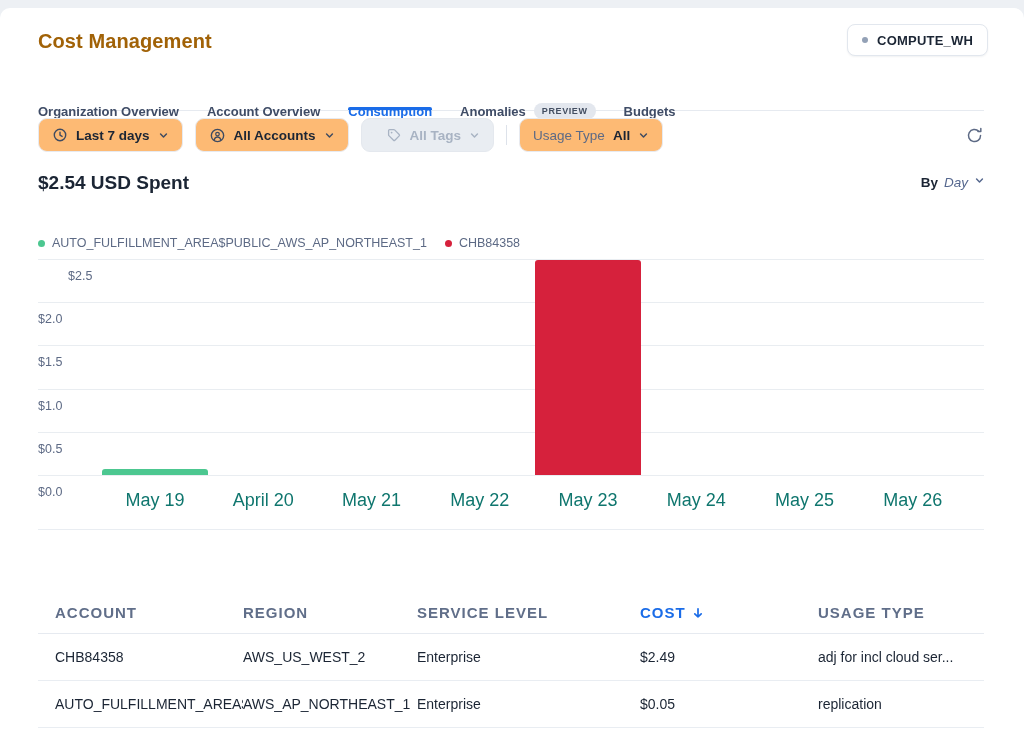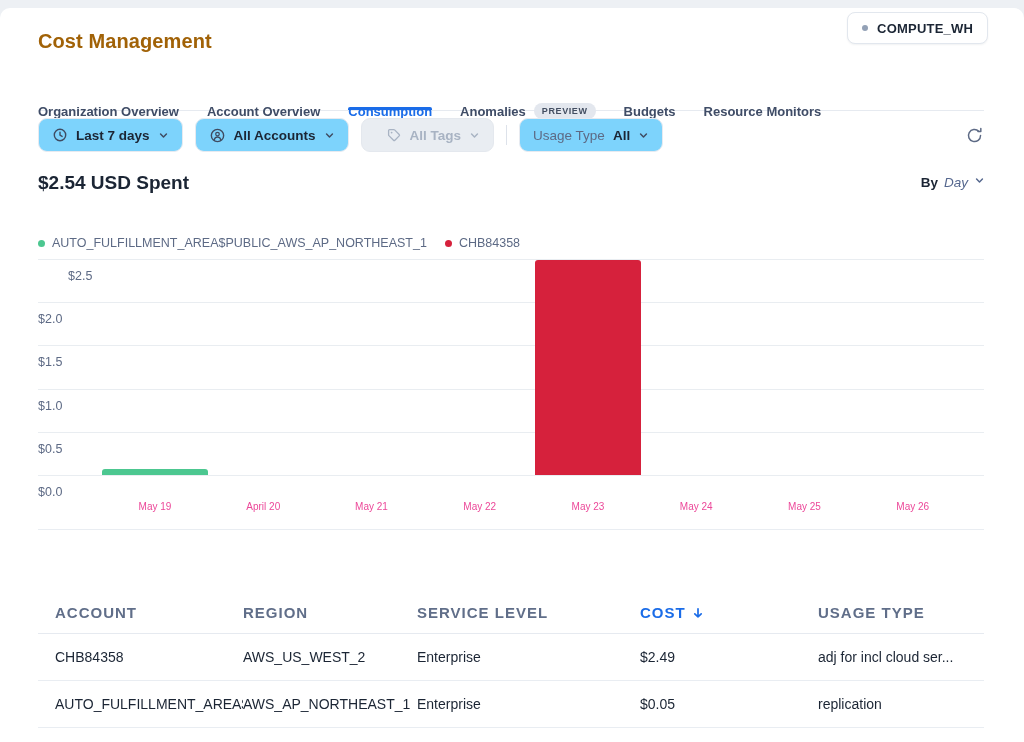--- a/index.html
+++ b/index.html
@@ -3,41 +3,41 @@
 <meta charset="utf-8">
 <style>
   * { margin:0; padding:0; box-sizing:border-box; }
   html,body { width:1024px; height:742px; overflow:hidden; }
   body { background:#edf0f4; font-family:"Liberation Sans", sans-serif; position:relative; }
 
   .card { position:absolute; top:8px; left:0; right:0; bottom:0; background:#fff; border-radius:10px 10px 0 0; }
 
   
   .page-title { position:absolute; left:38px; top:22px; font-size:20px; font-weight:700; color:#a16207; letter-spacing:.1px; }
-  .wh-btn { position:absolute; right:36px; top:4px; height:32px; display:flex; align-items:center; gap:9px;
+  .wh-btn { position:absolute; right:36px; top:16px; height:32px; display:flex; align-items:center; gap:9px;
             padding:0 14px; background:#fff; border:1px solid #e2e7ee; border-radius:8px;
             box-shadow:0 1px 2px rgba(20,30,50,.06); cursor:pointer; }
   .wh-dot { width:6px; height:6px; border-radius:50%; background:#93a1b6; }
   .wh-label { font-size:13px; font-weight:700; color:#1b2534; letter-spacing:.2px; }
 
   
   .tabbar { position:absolute; left:38px; right:40px; top:70px; height:33px; display:flex; gap:28px;
             border-bottom:1px solid #e6eaf0; }
   .tab { position:relative; display:flex; align-items:flex-start; gap:8px; font-size:13px; font-weight:700;
          color:#3f4c66; cursor:pointer; padding-top:2px;margin-top:24px; }
   .tab.active { color:#1a6ce8; }
   .tab.active::after { content:""; position:absolute; left:0; right:0; bottom:0; height:3px;
                        background:#1a6ce8; border-radius:2px 2px 0 0; }
   .tab-badge { background:#e3e7ee; color:#434e61; font-size:9px; font-weight:700; letter-spacing:.6px;
                padding:3px 8px; border-radius:9px; margin-top:-1px; }
 
   
   .filters { position:absolute; left:38px; right:40px; top:110px; height:34px; display:flex; align-items:center; gap:12px; }
   .pill { height:34px; display:flex; align-items:center; gap:8px; padding:0 13px;
-          background:#7dd3fc; border:1px solid #e7eaf0; border-radius:9px; cursor:pointer; }
+          background:#fdba74; border:1px solid #e7eaf0; border-radius:9px; cursor:pointer; }
   .pill .lbl { font-size:13.5px; font-weight:700; color:#1b2534; }
   .pill.disabled { background:#e9edf2; border-color:#e4e8ee; cursor:default;padding-left:24px; }
   .pill.disabled .lbl { color:#a8b3c3; }
   .pill .lbl-light { font-size:13.5px; font-weight:400; color:#5d6a85; }
   .vdivider { width:1px; height:20px; background:#dde2ea; }
   .refresh-btn { margin-left:auto; width:20px; height:20px; display:flex; align-items:center; justify-content:center; cursor:pointer; background:none; border:none; }
 
   
   .spent { position:absolute; left:38px; top:164px; font-size:19px; font-weight:700; color:#1b2534; }
   .byday { position:absolute; right:39px; top:167px; display:flex; align-items:flex-start; gap:6px; font-size:13.5px; cursor:pointer; }
@@ -49,21 +49,21 @@
   .legend-item { display:flex; align-items:center; gap:7px; cursor:pointer; }
   .legend-dot { width:7px; height:7px; border-radius:50%; }
   .legend-label { font-size:12.5px; color:#5d6a85; }
 
   
   .chart-plot { position:absolute; left:38px; top:250px; width:946px; height:218px; }
   .gridline { position:absolute; left:0; right:0; height:1px; background:#e9edf1; }
   .ytick { position:absolute; left:0; font-size:12.5px; color:#5d6a85; }
   .bar { position:absolute; bottom:1px; width:106px; border-radius:3px 3px 0 0; }
   .chart-x-axis { position:absolute; left:38px; top:468px; width:946px; height:26px; }
-  .xtick { position:absolute; top:25px; transform:translateX(-50%); font-size:10px; color:#ec4899; white-space:nowrap; }
+  .xtick { position:absolute; top:14px; transform:translateX(-50%); font-size:18px; color:#0f766e; white-space:nowrap; }
   .ytick.origin { position:absolute; left:0; top:9px; }
   .chart-divider { position:absolute; left:38px; right:40px; top:521px; height:1px; background:#e9edf2; }
 
   
   .table { position:absolute; left:38px; right:40px; top:584px; }
   .trow { display:grid; grid-template-columns:205px 174px 223px 178px 1fr; align-items:center; }
   .thead { height:42px; border-bottom:1px solid #e6eaf0; }
   .th { font-size:15px; font-weight:700; letter-spacing:1px; color:#606e89; white-space:nowrap; overflow:hidden; }
   .th.sorted { color:#1a6ce8; display:flex; align-items:center; gap:6px; }
   .tr { height:47px; border-bottom:1px solid #e9edf2; }
@@ -93,23 +93,20 @@
       </div>
     <div class="tab active">
         <span>Consumption</span>
       </div>
     <div class="tab">
       <span>Anomalies</span>
       <span class="tab-badge">PREVIEW</span>
     </div>
     <div class="tab">
         <span>Budgets</span>
-      </div>
-    <div class="tab">
-        <span>Resource Monitors</span>
       </div>
   </div>
 
   <div class="filters">
     <div class="pill">
       <span class="icon">
         <svg width="16" height="16" viewBox="0 0 16 16">
             <circle cx="8" cy="8" r="5.7" fill="none" stroke="#3f4b61" stroke-width="1.4"></circle>
             <path d="M8 5.1v3.1l2.1 1.2" fill="none" stroke="#3f4b61" stroke-width="1.4" stroke-linecap="round" stroke-linejoin="round"></path>
           </svg>

